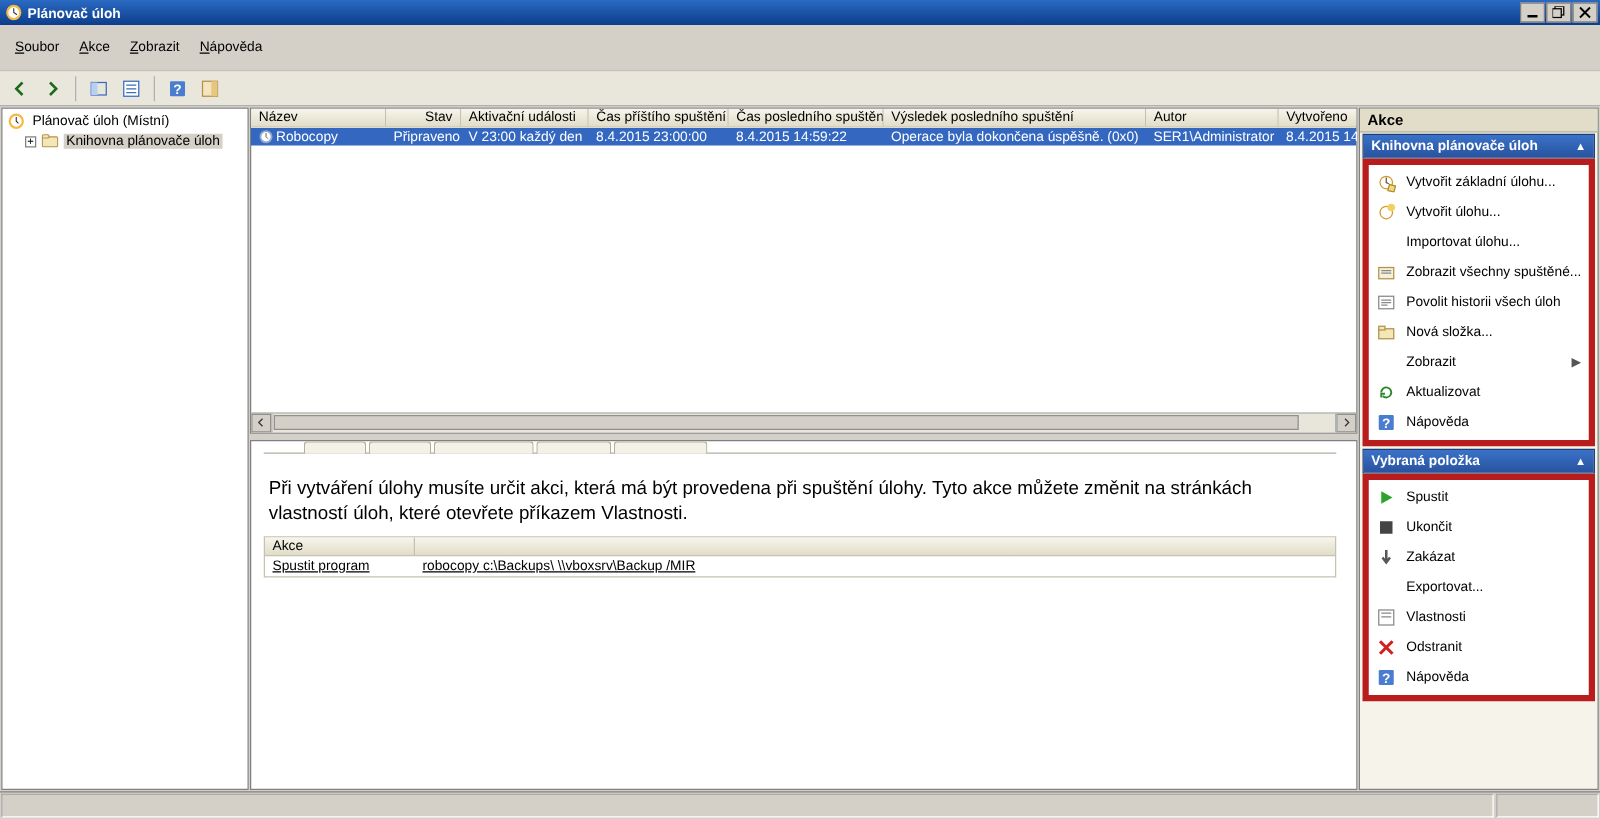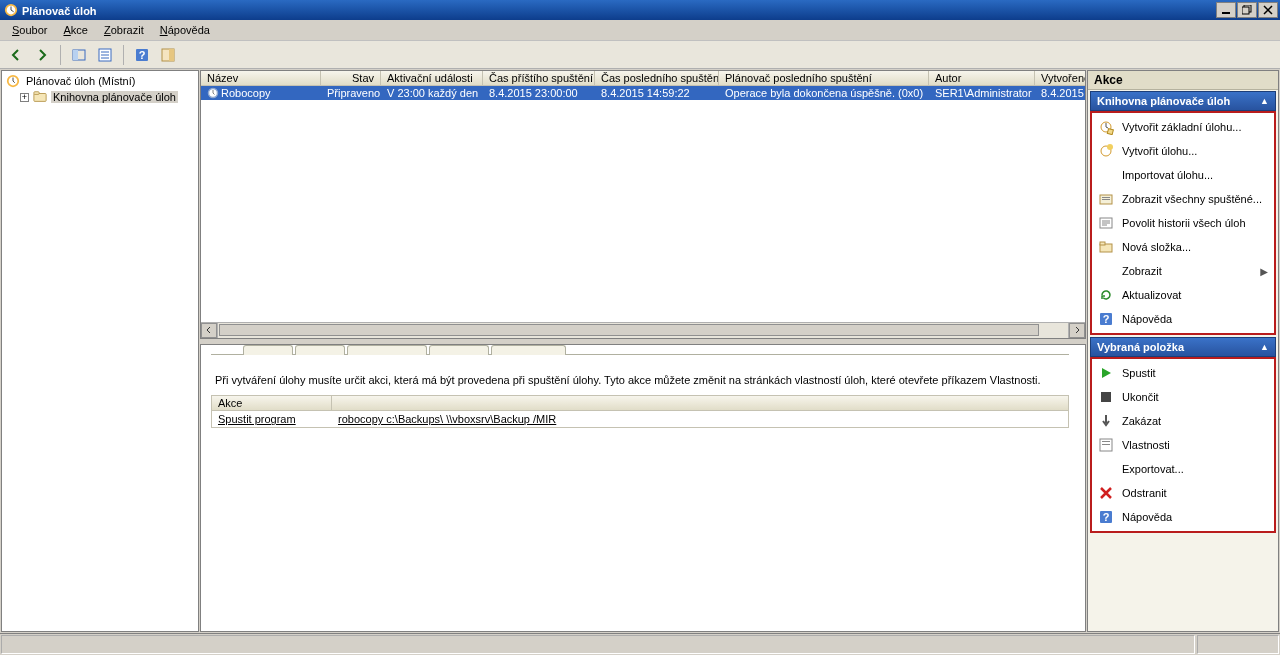--- a/index.html
+++ b/index.html
@@ -9,21 +9,21 @@
 
 .titlebar { display: flex; align-items: center; justify-content: space-between; height: 20px; background: linear-gradient(to bottom, #2a6ac2, #0d3d8c); color: white; padding: 0 2px 0 4px; }
 .titlebar .left { display: flex; align-items: flex-end; gap: 4px; }
 .titlebar .icon { width: 14px; height: 14px; display: inline-flex; align-items: center; justify-content: center; }
 .titlebar .title { font-weight: bold; font-size: 11px; }
 .titlebar .controls { display: flex; gap: 0; }
 .titlebar .ctrl { width: 20px; height: 16px; background: #d4d0c8; border: 1px solid #808080; display: flex; align-items: center; justify-content: center; margin-left: 1px; cursor: default; color: black; }
 .titlebar .ctrl svg { width: 10px; height: 10px; }
 
 
-.menubar { height: 21px; background: #d4d0c8; display: flex; align-items: center; padding: 0 4px; border-bottom: 1px solid #c0c0c0; }
+.menubar { height: 37px; background: #d4d0c8; display: flex; align-items: center; padding: 0 4px; border-bottom: 1px solid #c0c0c0; }
 .menuitem { padding: 2px 8px; cursor: default; }
 .menuitem .u { text-decoration: underline; }
 
 
 .toolbar { height: 28px; background: #e9e6dc; display: flex; align-items: center; padding: 2px 4px; gap: 2px; border-bottom: 1px solid #b0b0b0; }
 .toolbtn { width: 24px; height: 24px; display: flex; align-items: center; justify-content: center; border: 1px solid transparent; cursor: default; }
 .toolbar .sep { width: 1px; height: 20px; background: #b0b0b0; margin: 0 4px; }
 
 
 .main { flex: 1; display: flex; min-height: 0; }
@@ -48,45 +48,45 @@
 .hscroll { height: 16px; background: #d4d0c8; display: flex; align-items: stretch; border-top: 1px solid #b0b0b0; flex-shrink: 0; }
 .hscroll .track { flex: 1; background: #e8e5db; position: relative; border-left: 1px solid #b0b0b0; border-right: 1px solid #b0b0b0;}
 .hscroll .arrow { width: 16px; background: #d4d0c8; border: 1px solid #909090; display: flex; align-items: center; justify-content: center; }
 .hscroll .thumb { position: absolute; left: 1px; top: 1px; height: 12px; width: calc(100% - 30px); background: #d4d0c8; border: 1px solid #909090; }
 
 .splitter { height: 5px; background: #d4d0c8; cursor: row-resize; flex-shrink:0;}
 
 .detailpane { flex: 1; border: 1px solid #808080; background: white; padding: 12px 16px 8px 10px; overflow: auto; position: relative; min-height: 0; }
 .tabstrip-outline { position:absolute; left:10px; right:16px; top:0; height:10px; border-bottom:1px solid #b0b0a0; display:flex; gap:2px; padding-left:32px;}
 .tabstub { width:50px; border:1px solid #b0b0a0; border-top-left-radius:3px; border-top-right-radius:3px; height:10px; background:#f4f2e6; border-bottom:none;}
-.detailtext { margin: 16px 4px 8px 4px; font-size: 11px; line-height: 1.35; }
+.detailtext { margin: 16px 4px 8px 4px; font-size: 15px; line-height: 1.35; }
 .detail-table { margin: 4px 0; border: 1px solid #c5c2b2; }
 .detail-table .header { display: flex; background: linear-gradient(to bottom, #f7f5ec, #e1ddc8); border-bottom: 1px solid #c5c2b2; }
 .detail-table .header .col { padding: 1px 6px; border-right: 1px solid #c5c2b2; }
 .detail-table .row { display: flex; text-decoration: underline; }
 .detail-table .row .cell { padding: 2px 6px; }
 
 
 .actionpane { width: 192px; border: 1px solid #808080; margin: 1px; background: #f5f3ea; display: flex; flex-direction: column; }
 .actionhead { background: #e1ddc8; border-bottom: 1px solid #b5b29e; padding: 2px 6px; font-weight: bold; font-size: 12px; }
 .actiongroup { display: flex; justify-content: space-between; align-items: center; padding: 3px 6px; color: white; background: linear-gradient(to bottom, #3a72c8, #28539f); border: 1px solid #1c3e79; margin: 1px 2px 0 2px; font-weight: bold; }
 .actiongroup .caret { font-size: 9px; }
-.actionlist { padding: 2px 0; background: white; margin: 0 2px 2px 2px; border: 2px solid #b91c1c; }
+.actionlist { padding: 2px 0; background: white; margin: 0 2px 2px 2px; border: 5px solid #b91c1c; }
 .actionitem { display: flex; align-items: center; padding: 4px 6px; gap: 8px; cursor: default; }
 .actionitem .aicon { width: 16px; height: 16px; display: flex; align-items: center; justify-content: center; flex-shrink: 0; }
 .actionitem .submenu { margin-left: auto; color: #555; font-size: 10px; }
 
 
 .statusbar { height: 22px; display: flex; border-top: 1px solid #808080; background: #d4d0c8; }
 .statusbar .panel { border: 1px inset #fff; margin: 1px; flex-shrink: 0; }
 .statusbar .panel:first-child { flex: 1; }
 .statusbar .panel:last-child { width: 82px; }
 
 
-.c0 { width: 120px; flex-shrink: 0; }
+.c0 { width: 108px; flex-shrink: 0; }
 .c1 { width: 60px; flex-shrink: 0; text-align: right; }
 .c2 { width: 102px; flex-shrink: 0; }
 .c3 { width: 112px; flex-shrink: 0; }
 .c4 { width: 124px; flex-shrink: 0; }
 .c5 { width: 210px; flex-shrink: 0; }
 .c6 { width: 106px; flex-shrink: 0; }
 .c7 { width: 100px; flex-shrink: 0; }
 
 .d0 { width: 120px; flex-shrink: 0; }
 .d1 { flex: 1; }
@@ -197,21 +197,21 @@
   </div>
 
   <div class="centerpane">
     <div class="tasks-wrap">
       <div class="grid-header">
         <div class="col c0">Název</div>
         <div class="col c1">Stav</div>
         <div class="col c2">Aktivační události</div>
         <div class="col c3">Čas příštího spuštění</div>
         <div class="col c4">Čas posledního spuštění</div>
-        <div class="col c5">Plánovač posledního spuštění</div>
+        <div class="col c5">Výsledek posledního spuštění</div>
         <div class="col c6">Autor</div>
         <div class="col c7">Vytvořeno</div>
       </div>
       <div class="grid-body">
         <div class="grid-row selected">
           <div class="cell c0 withicon">
             <span>
                 <svg width="12" height="12" viewBox="0 0 16 16">
                   <circle cx="8" cy="8" r="6" fill="#fff" stroke="#8fa8d0" stroke-width="2"></circle>
                   <path d="M8 4v4l2 2" stroke="#555" fill="none"></path>
@@ -375,32 +375,32 @@
         </div>
         <div class="actionitem">
           <span class="aicon">
               <svg viewBox="0 0 16 16">
                 <path d="M8 2v8M5 8l3 4 3-4" fill="none" stroke="#555" stroke-width="2"></path>
               </svg>
             </span>
           <span>Zakázat</span>
         </div>
         <div class="actionitem">
+          <span class="aicon"></span>
+          <span>Exportovat...</span>
+        </div>
+        <div class="actionitem">
           <span class="aicon">
               <svg viewBox="0 0 16 16">
                 <rect x="2" y="2" width="12" height="12" fill="#fff" stroke="#888"></rect>
                 <rect x="4" y="4" width="8" height="1" fill="#888"></rect>
                 <rect x="4" y="7" width="8" height="1" fill="#888"></rect>
               </svg>
             </span>
           <span>Vlastnosti</span>
-        </div>
-        <div class="actionitem">
-          <span class="aicon"></span>
-          <span>Exportovat...</span>
         </div>
         <div class="actionitem">
           <span class="aicon">
               <svg viewBox="0 0 16 16">
                 <path d="M3 3l10 10M13 3L3 13" stroke="#d02020" stroke-width="2.5"></path>
               </svg>
             </span>
           <span>Odstranit</span>
         </div>
         <div class="actionitem">

